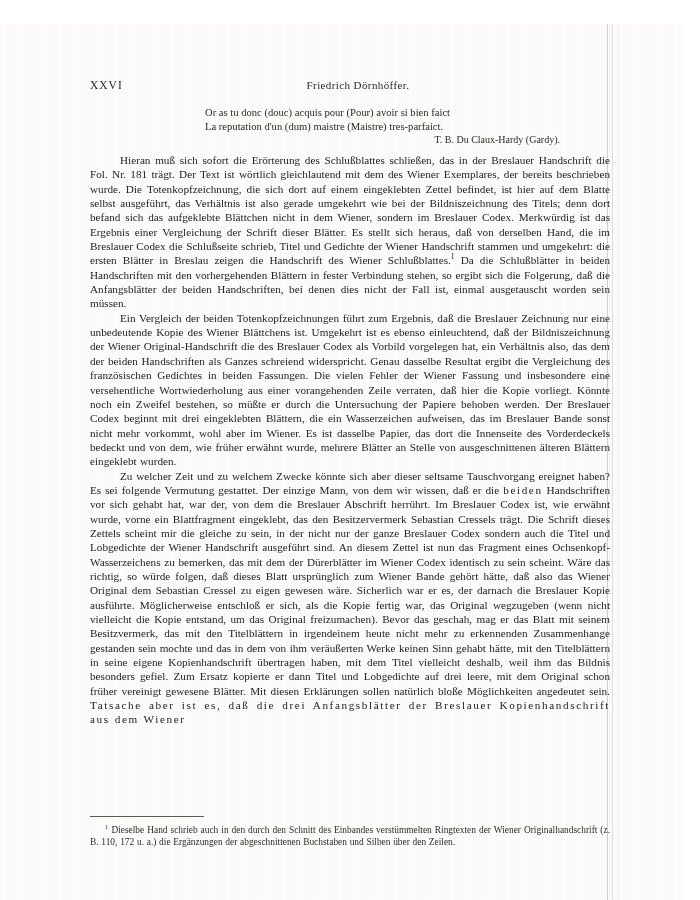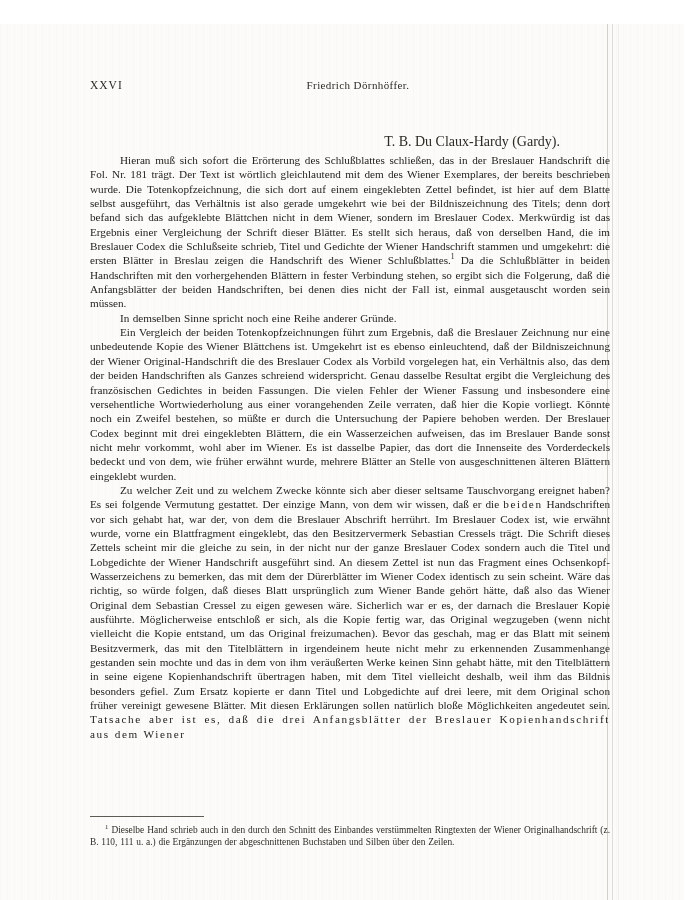--- a/index.html
+++ b/index.html
@@ -32,21 +32,21 @@
     position: absolute; top: 55px; left: 8px; width: 700px;
     text-align: center; font-size: 11px; letter-spacing: 0.4px; color: #2b2a24;
   }
 
   .epigraph {
     position: absolute; top: 82px; left: 205px; width: 340px;
     font-size: 10.6px; line-height: 13.6px; color: #2b2a24;
   }
   .epigraph-attr {
     position: absolute; top: 110px; left: 90px; width: 470px;
-    text-align: right; font-size: 14px; color: #2b2a24;
+    text-align: right; font-size: 10px; color: #2b2a24;
   }
 
   .body-text {
     position: absolute; top: 129px; left: 90px; width: 520px;
     font-size: 11.2px; line-height: 14.35px;
     text-align: justify; word-spacing: 0.6px;
     color: #242320;
     font-family: Liberation Serif, serif;
   }
   .body-text p { margin: 0; text-indent: 30px; }
@@ -70,30 +70,33 @@
 
 <div class="page">
 
   <div class="edge-line l1"></div>
   <div class="edge-line l2"></div>
   <div class="edge-line l3"></div>
 
   <div class="page-num">XXVI</div>
   <div class="running-title">Friedrich Dörnhöffer.</div>
 
+  <div class="epigraph">
+    <div>Or as tu donc (douc) acquis pour (Pour) avoir si bien faict</div>
+    <div>La reputation d'un (dum) maistre (Maistre) tres-parfaict.</div>
+  </div>
   <div class="epigraph-attr">T. B. Du Claux-Hardy (Gardy).</div>
 
   <div class="body-text">
     <p><span>Hieran muß sich sofort die Erörterung des Schlußblattes schließen, das in der Breslauer Handschrift die Fol. Nr. 181 trägt. Der Text ist wörtlich gleichlautend mit dem des Wiener Exemplares, der bereits beschrieben wurde. Die Totenkopfzeichnung, die sich dort auf einem eingeklebten Zettel befindet, ist hier auf dem Blatte selbst ausgeführt, das Verhältnis ist also gerade umgekehrt wie bei der Bildniszeichnung des Titels; denn dort befand sich das aufgeklebte Blättchen nicht in dem Wiener, sondern im Breslauer Codex. Merkwürdig ist das Ergebnis einer Vergleichung der Schrift dieser Blätter. Es stellt sich heraus, daß von derselben Hand, die im Breslauer Codex die Schlußseite schrieb, Titel und Gedichte der Wiener Handschrift stammen und umgekehrt: die ersten Blätter in Breslau zeigen die Handschrift des Wiener Schlußblattes.</span><sup class="fnref">1</sup><span> Da die Schlußblätter in beiden Handschriften mit den vorhergehenden Blättern in fester Verbindung stehen, so ergibt sich die Folgerung, daß die Anfangsblätter der beiden Handschriften, bei denen dies nicht der Fall ist, einmal ausgetauscht worden sein müssen.</span></p>
 
-    <p>In demselben Sinne spricht noch eine Reihe anderer Gründe.</p>
 
     <p>Ein Vergleich der beiden Totenkopfzeichnungen führt zum Ergebnis, daß die Breslauer Zeichnung nur eine unbedeutende Kopie des Wiener Blättchens ist. Umgekehrt ist es ebenso einleuchtend, daß der Bildniszeichnung der Wiener Original-Handschrift die des Breslauer Codex als Vorbild vorgelegen hat, ein Verhältnis also, das dem der beiden Handschriften als Ganzes schreiend widerspricht. Genau dasselbe Resultat ergibt die Vergleichung des französischen Gedichtes in beiden Fassungen. Die vielen Fehler der Wiener Fassung und insbesondere eine versehentliche Wortwiederholung aus einer vorangehenden Zeile verraten, daß hier die Kopie vorliegt. Könnte noch ein Zweifel bestehen, so müßte er durch die Untersuchung der Papiere behoben werden. Der Breslauer Codex beginnt mit drei eingeklebten Blättern, die ein Wasserzeichen aufweisen, das im Breslauer Bande sonst nicht mehr vorkommt, wohl aber im Wiener. Es ist dasselbe Papier, das dort die Innenseite des Vorderdeckels bedeckt und von dem, wie früher erwähnt wurde, mehrere Blätter an Stelle von ausgeschnittenen älteren Blättern eingeklebt wurden.</p>
 
     <p><span>Zu welcher Zeit und zu welchem Zwecke könnte sich aber dieser seltsame Tauschvorgang ereignet haben? Es sei folgende Vermutung gestattet. Der einzige Mann, von dem wir wissen, daß er die </span><span class="spaced">beiden</span><span> Handschriften vor sich gehabt hat, war der, von dem die Breslauer Abschrift herrührt. Im Breslauer Codex ist, wie erwähnt wurde, vorne ein Blattfragment eingeklebt, das den Besitzervermerk Sebastian Cressels trägt. Die Schrift dieses Zettels scheint mir die gleiche zu sein, in der nicht nur der ganze Breslauer Codex sondern auch die Titel und Lobgedichte der Wiener Handschrift ausgeführt sind. An diesem Zettel ist nun das Fragment eines Ochsenkopf-Wasserzeichens zu bemerken, das mit dem der Dürerblätter im Wiener Codex identisch zu sein scheint. Wäre das richtig, so würde folgen, daß dieses Blatt ursprünglich zum Wiener Bande gehört hätte, daß also das Wiener Original dem Sebastian Cressel zu eigen gewesen wäre. Sicherlich war er es, der darnach die Breslauer Kopie ausführte. Möglicherweise entschloß er sich, als die Kopie fertig war, das Original wegzugeben (wenn nicht vielleicht die Kopie entstand, um das Original freizumachen). Bevor das geschah, mag er das Blatt mit seinem Besitzvermerk, das mit den Titelblättern in irgendeinem heute nicht mehr zu erkennenden Zusammenhange gestanden sein mochte und das in dem von ihm veräußerten Werke keinen Sinn gehabt hätte, mit den Titelblättern in seine eigene Kopienhandschrift übertragen haben, mit dem Titel vielleicht deshalb, weil ihm das Bildnis besonders gefiel. Zum Ersatz kopierte er dann Titel und Lobgedichte auf drei leere, mit dem Original schon früher vereinigt gewesene Blätter. Mit diesen Erklärungen sollen natürlich bloße Möglichkeiten angedeutet sein. </span><span class="spaced">Tatsache aber ist es, daß die drei Anfangsblätter der Breslauer Kopienhandschrift aus dem Wiener</span></p>
   </div>
 
   <div class="footnote-rule"></div>
   <div class="footnote">
-    <p class="fn-par"><sup>1</sup><span> Dieselbe Hand schrieb auch in den durch den Schnitt des Einbandes verstümmelten Ringtexten der Wiener Originalhandschrift (z. B. 110, 111 u. a.) die Ergänzungen der abgeschnittenen Buchstaben und Silben über den Zeilen.</span></p>
+    <p class="fn-par"><sup>1</sup><span> Dieselbe Hand schrieb auch in den durch den Schnitt des Einbandes verstümmelten Ringtexten der Wiener Originalhandschrift (z. B. 110, 172 u. a.) die Ergänzungen der abgeschnittenen Buchstaben und Silben über den Zeilen.</span></p>
   </div>
 
 </div>
 
 </body></html>

